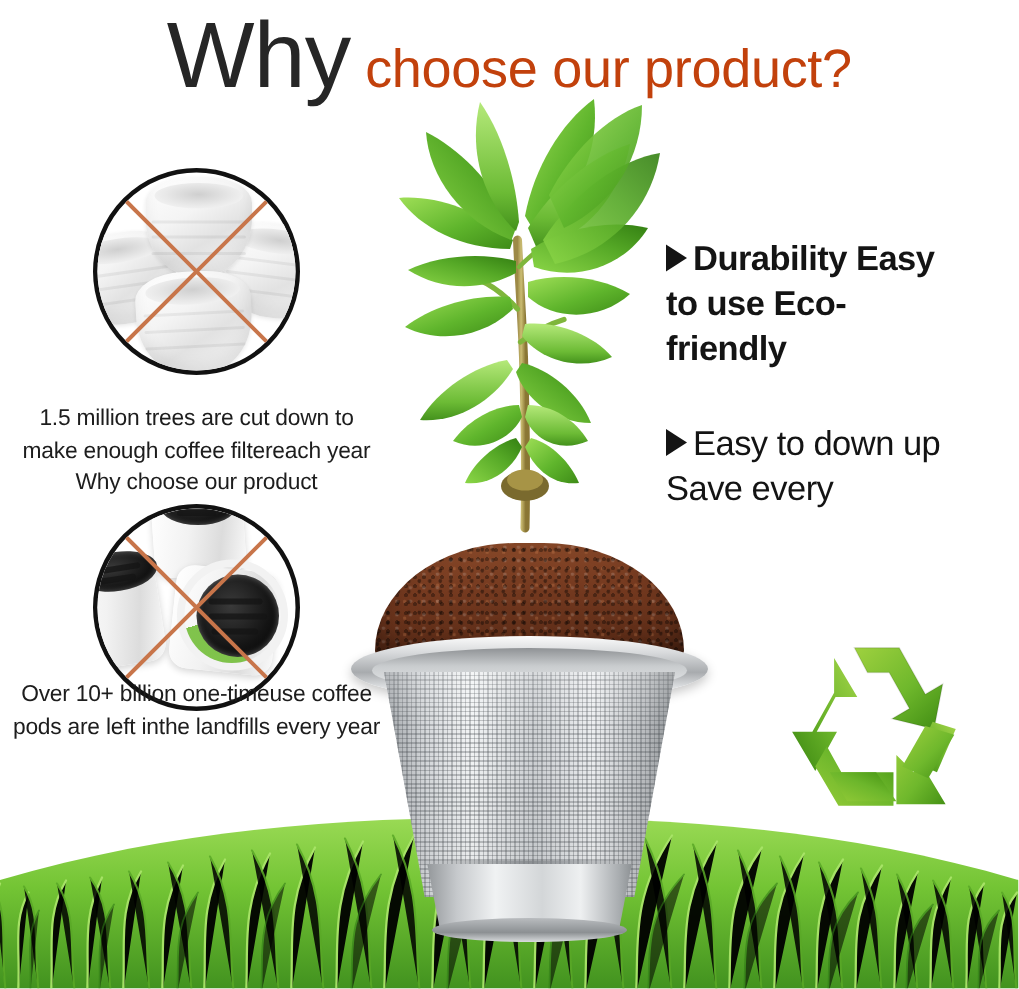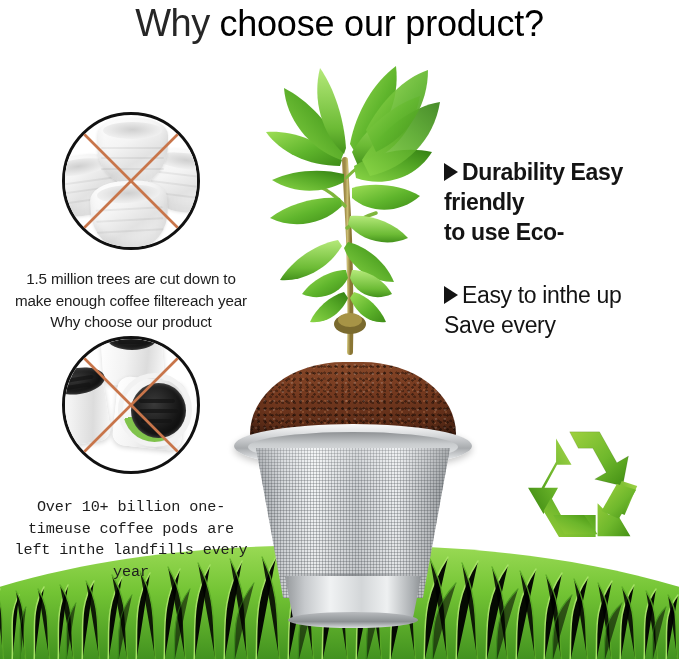--- a/index.html
+++ b/index.html
@@ -14,26 +14,26 @@
   }
   #stage { position:relative; width:679px; height:659px; background:#ffffff; overflow:hidden; }
 
   
   .title-wrap {
     position:absolute; left:0; top:2px; width:679px;
     text-align:center; white-space:nowrap;
     z-index:40;
   }
   .title-why {
-    font-size:38px; font-weight:400; letter-spacing:-0.5px;
+    font-size:62px; font-weight:400; letter-spacing:-0.5px;
     color:#262626; vertical-align:baseline;
   }
   .title-rest {
     font-size:36px; font-weight:400; letter-spacing:-0.2px;
-    color:#000000; vertical-align:baseline;
+    color:#c2410c; vertical-align:baseline;
   }
 
   
   .circle-badge {
     position:absolute; width:138px; height:138px; border-radius:50%;
     border:3px solid #111; overflow:hidden; background:#fff; z-index:25;
   }
   #circle-filters { left:62px; top:112px; }
   #circle-pods    { left:62px; top:336px; }
   .circle-photo { position:absolute; inset:0; }
@@ -60,21 +60,21 @@
          opacity:.95; }
   .pod-label { position:absolute; height:4px; border-radius:3px; background:rgba(20,20,20,.75); }
 
   
   .caption {
     position:absolute; left:8px; width:246px;
     text-align:center; font-size:15.2px; line-height:1.42;
     color:#1d1d1d; letter-spacing:-0.15px; z-index:30;
   }
   #caption-filters { top:268px; }
-  #caption-pods    { top:497px;font-family:Liberation Mono, monospace; }
+  #caption-pods    { top:452px; }
 
   
   .bullet-block {
     position:absolute; left:444px; width:235px; z-index:30;
     font-size:23px; line-height:1.30; color:#141414; letter-spacing:-0.35px;
   }
   #bullet-1 { top:158px;font-weight:bold; }
   #bullet-2 { top:281px; }
   .tri { display:inline-block; width:0; height:0; margin-right:4px;
          border-top:9px solid transparent; border-bottom:9px solid transparent;
@@ -346,26 +346,26 @@
     </div>
     <svg class="cross-x" viewBox="0 0 132 132">
       <line x1="12" y1="12" x2="120" y2="120" stroke="#c8754a" stroke-width="2.6"></line>
       <line x1="120" y1="12" x2="12" y2="120" stroke="#c8754a" stroke-width="2.6"></line>
     </svg>
   </div>
   <div class="caption" id="caption-pods">Over 10+ billion one-timeuse coffee pods are left inthe landfills every year</div>
 
   <div class="bullet-block" id="bullet-1">
     <div><span class="tri"></span><span>Durability Easy</span></div>
+    <div>to use Eco-</div>
     <div>friendly</div>
-    <div>to use Eco-</div>
   </div>
 
   <div class="bullet-block" id="bullet-2">
-    <div><span class="tri"></span><span>Easy to inthe up</span></div>
+    <div><span class="tri"></span><span>Easy to down up</span></div>
     <div>Save every</div>
   </div>
 
   <svg id="recycle" viewBox="0 0 120 116">
     <defs>
       <linearGradient id="recA" x1="0" y1="0" x2="1" y2="1">
         <stop offset="0%" stop-color="#9fd13f"></stop>
           <stop offset="55%" stop-color="#6fb82c"></stop>
           <stop offset="100%" stop-color="#3f8c12"></stop>
       </linearGradient>

